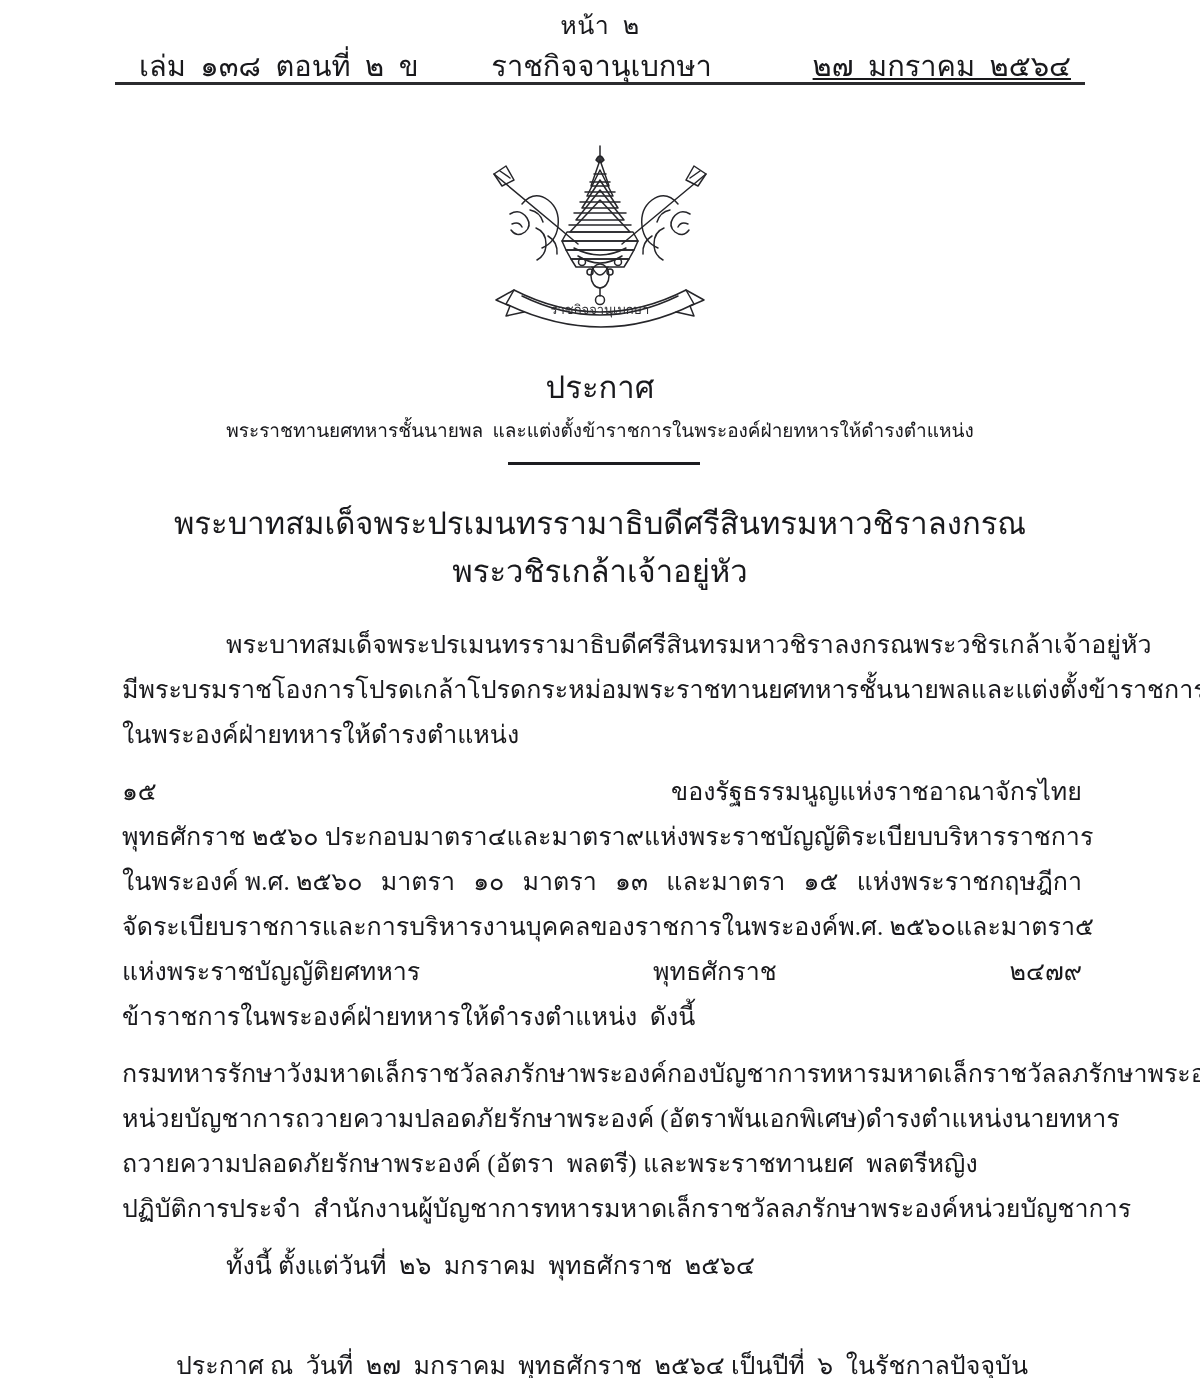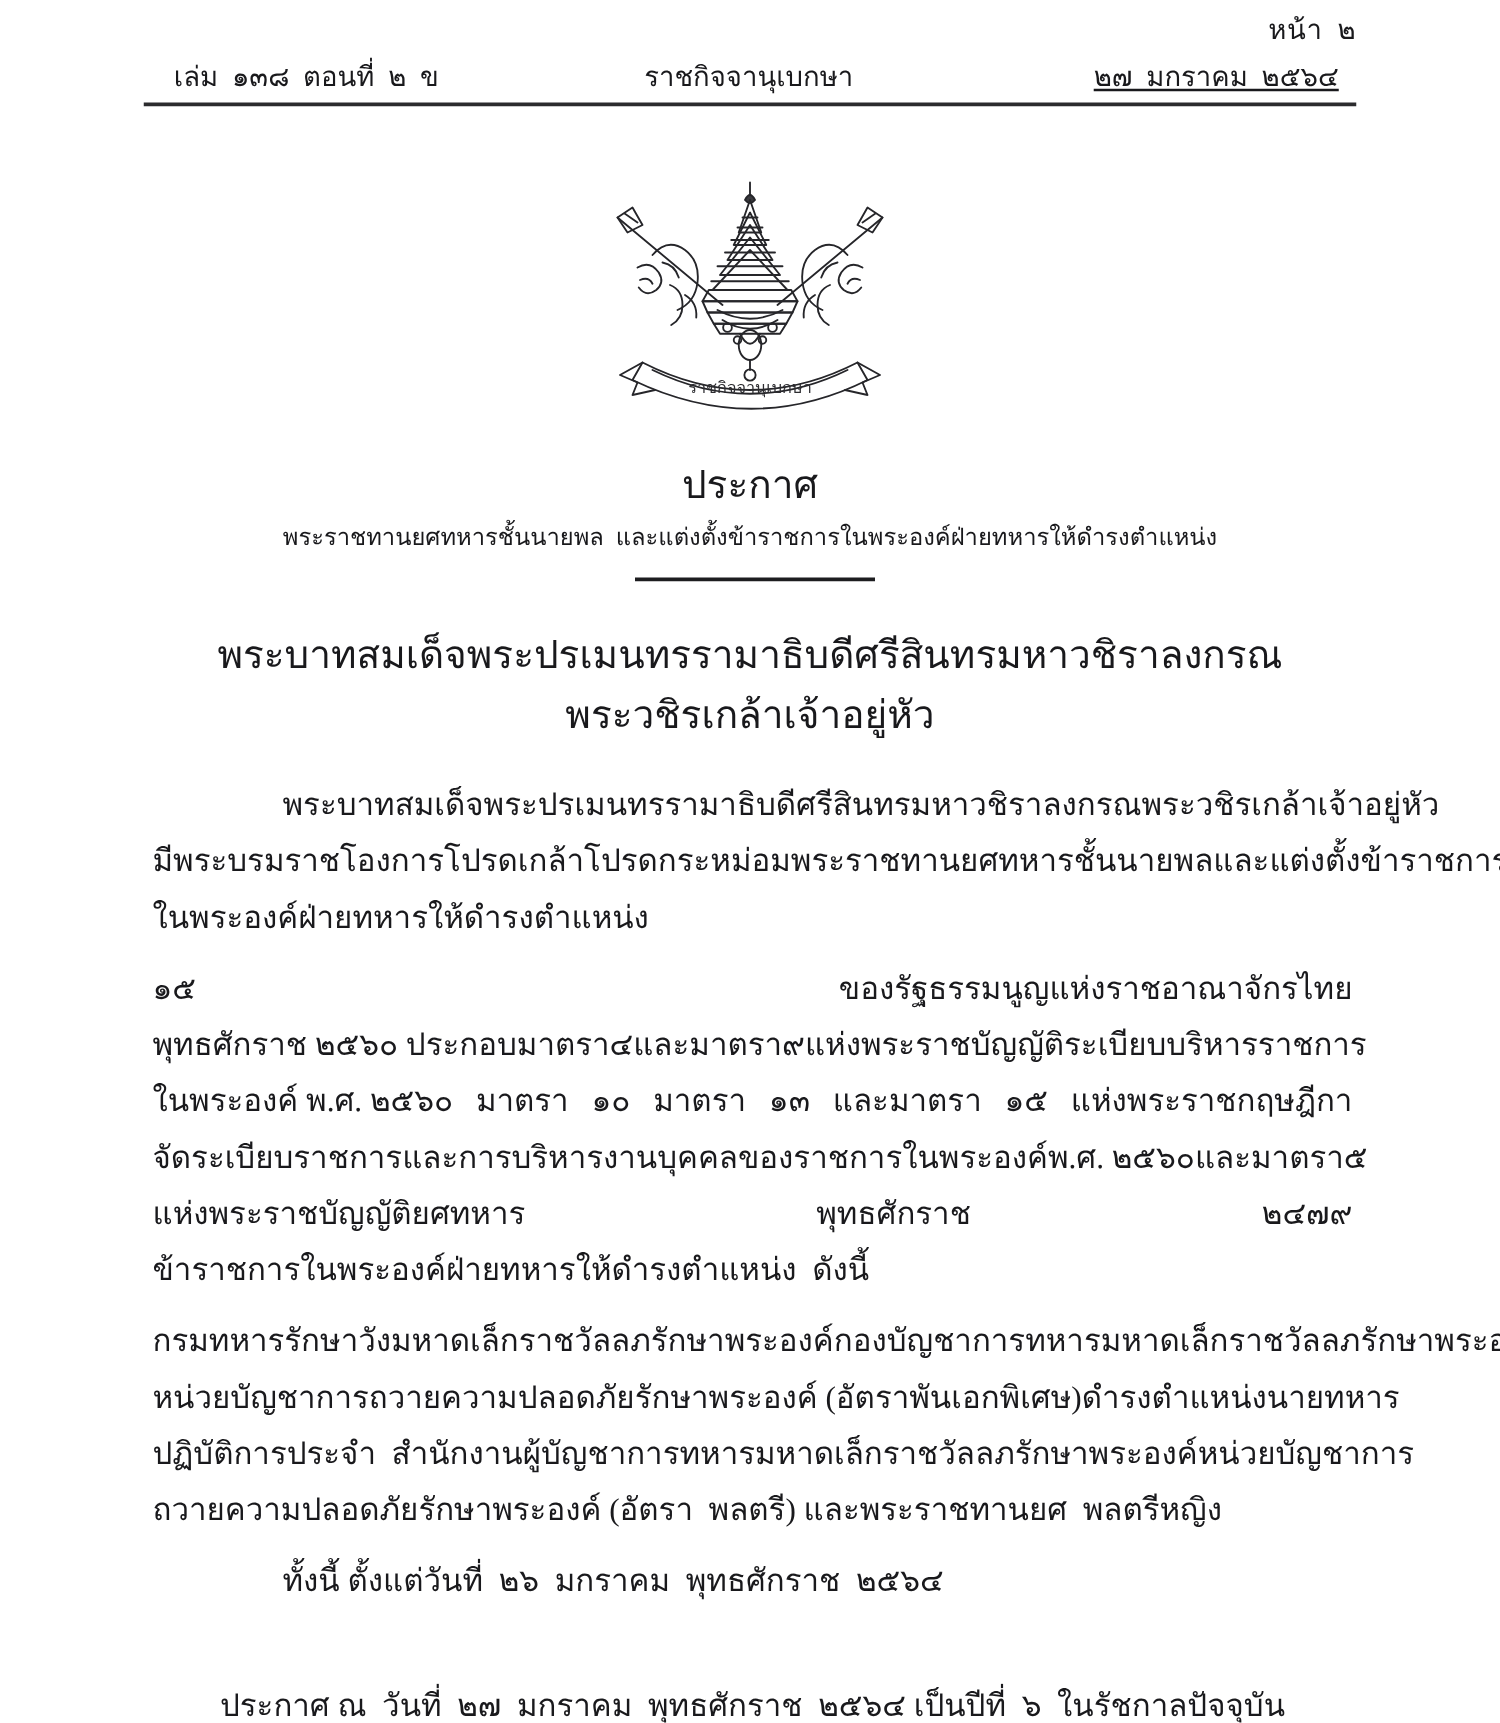--- a/index.html
+++ b/index.html
@@ -31,35 +31,35 @@
     left: 115px;
     top: 10px;
     width: 970px;
     height: 70px;
   }
   .masthead-center-top {
     position: absolute;
     left: 0;
     top: 0;
     width: 100%;
-    text-align: right;
-    font-size: 22px;
+    text-align: center;
+    font-size: 25px;
     letter-spacing: 0.5px;
     line-height: 1.25;
     white-space: pre;
   }
   .masthead-row {
     position: absolute;
     left: 0;
     top: 38px;
     width: 100%;
     display: flex;
     align-items: baseline;
     justify-content: space-between;
-    font-size: 22px;
+    font-size: 29px;
     line-height: 1.25;
   }
   .masthead-left,
   .masthead-right {
     white-space: pre;
     flex: 0 0 auto;
   }
   .masthead-left { padding-left: 24px; }
   .masthead-right { padding-right: 14px; text-decoration: underline; }
   .masthead-center {
@@ -275,22 +275,22 @@
         <span class="line just"><span>๑๕</span><span>ของรัฐธรรมนูญแห่งราชอาณาจักรไทย</span></span>
         <span class="line just"><span>พุทธศักราช ๒๕๖๐ ประกอบมาตรา</span><span>๔</span><span>และมาตรา</span><span>๙</span><span>แห่งพระราชบัญญัติระเบียบบริหารราชการ</span></span>
         <span class="line just"><span>ในพระองค์ พ.ศ. ๒๕๖๐</span><span>มาตรา</span><span>๑๐</span><span>มาตรา</span><span>๑๓</span><span>และมาตรา</span><span>๑๕</span><span>แห่งพระราชกฤษฎีกา</span></span>
         <span class="line just"><span>จัดระเบียบราชการและการบริหารงานบุคคลของราชการในพระองค์</span><span>พ.ศ. ๒๕๖๐</span><span>และมาตรา</span><span>๕</span></span>
         <span class="line just"><span>แห่งพระราชบัญญัติยศทหาร</span><span>พุทธศักราช</span><span>๒๔๗๙</span></span>
         <span class="line">ข้าราชการในพระองค์ฝ่ายทหารให้ดำรงตำแหน่ง  ดังนี้</span>
       </p>
       <p class="para">
         <span class="line just"><span>กรมทหารรักษาวังมหาดเล็กราชวัลลภรักษาพระองค์</span><span>กองบัญชาการทหารมหาดเล็กราชวัลลภรักษาพระองค์</span></span>
         <span class="line just"><span>หน่วยบัญชาการถวายความปลอดภัยรักษาพระองค์ (อัตรา</span><span>พันเอกพิเศษ)</span><span>ดำรงตำแหน่ง</span><span>นายทหาร</span></span>
+        <span class="line">ถวายความปลอดภัยรักษาพระองค์ (อัตรา  พลตรี) และพระราชทานยศ  พลตรีหญิง</span>
         <span class="line just"><span>ปฏิบัติการประจำ  สำนักงานผู้บัญชาการทหารมหาดเล็กราชวัลลภรักษาพระองค์</span><span>หน่วยบัญชาการ</span></span>
-        <span class="line">ถวายความปลอดภัยรักษาพระองค์ (อัตรา  พลตรี) และพระราชทานยศ  พลตรีหญิง</span>
       </p>
       <p class="para closing">
         <span class="line"><span class="indent"></span>ทั้งนี้ ตั้งแต่วันที่  ๒๖  มกราคม  พุทธศักราช  ๒๕๖๔</span>
       </p>
     </div>
 
   <div class="final-line">ประกาศ ณ  วันที่  ๒๗  มกราคม  พุทธศักราช  ๒๕๖๔ เป็นปีที่  ๖  ในรัชกาลปัจจุบัน</div>
 
 </div>
 

